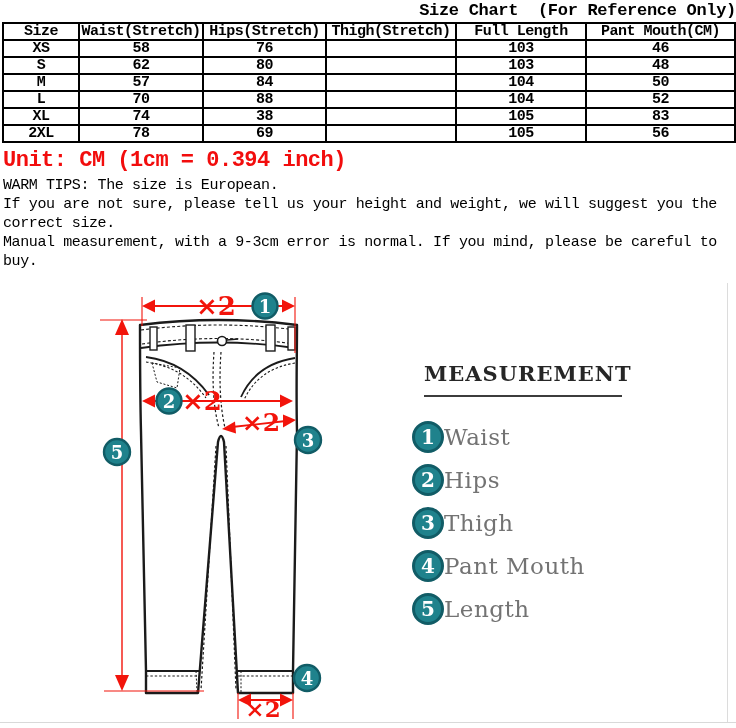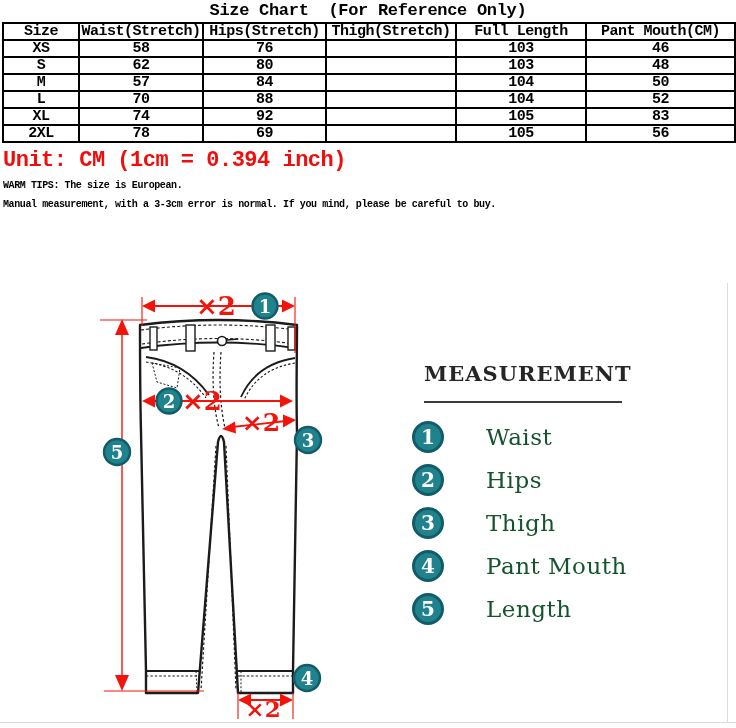--- a/index.html
+++ b/index.html
@@ -2,59 +2,59 @@
 <html><head>
 <meta charset="utf-8">
 <style>
   html,body{margin:0;padding:0;}
   body{
     width:736px;height:728px;background:#ffffff;position:relative;overflow:hidden;
     font-family:"Liberation Mono","DejaVu Sans Mono",monospace;color:#000;
   }
   
   .chart-title{
-    text-align:center;font-size:17px;font-weight:700;line-height:22px;height:22px;
+    text-align:right;font-size:17px;font-weight:700;line-height:22px;height:22px;
     white-space:pre;letter-spacing:-0.3px;
   }
   table.size-table{
     border-collapse:collapse;table-layout:fixed;width:732px;margin:0 2px;
   }
   .size-table th,.size-table td{
     border:2px solid #000;padding:0;text-align:center;vertical-align:middle;
     font-weight:700;font-size:15px;line-height:15px;height:15px;
     letter-spacing:-0.5px;overflow:hidden;white-space:nowrap;
   }
   
   .unit-note{
     color:#f20d0d;font-size:22px;font-weight:700;letter-spacing:-0.5px;
     margin:5px 0 2px 3px;line-height:26px;white-space:pre;
   }
   .tips{margin:1px 0 0 3px;width:731px;}
-  .tips p{margin:0;font-size:10px;font-weight:700;line-height:19px;letter-spacing:-0.4px;}
+  .tips p{margin:0;font-size:15px;font-weight:400;line-height:19px;letter-spacing:-0.4px;}
   
   .diagram-svg{position:absolute;left:0;top:282px;}
   
   .measure-title{
     position:absolute;left:424px;top:361px;width:198px;text-align:center;
     font-family:"DejaVu Serif","Liberation Serif",serif;font-size:21px;font-weight:700;
-    letter-spacing:1px;color:#262626;padding-bottom:15px;border-bottom:2px solid #3c3c3c;
+    letter-spacing:1px;color:#262626;padding-bottom:9px;border-bottom:2px solid #3c3c3c;
   }
   .legend-items{
     position:absolute;left:412px;top:421px;display:flex;flex-direction:column;gap:12px;
   }
   .legend-row{display:flex;align-items:center;height:31px;}
   .legend-badge{
     width:26px;height:26px;border-radius:50%;background:#1f828c;border:3px solid #115c66;
     color:#fff;display:flex;align-items:center;justify-content:center;
     font-family:"DejaVu Serif","Liberation Serif",serif;font-size:20px;font-weight:700;line-height:1;
     flex:0 0 auto;
   }
   .legend-label{
-    margin-left:42px;font-family:"DejaVu Serif","Liberation Serif",serif;
-    font-size:23px;color:#14532d;letter-spacing:0.5px;white-space:nowrap;
+    font-family:"DejaVu Serif","Liberation Serif",serif;
+    font-size:23px;color:#737373;letter-spacing:0.5px;white-space:nowrap;
   }
   
   .frame-right{position:absolute;left:727px;top:283px;width:1px;height:440px;background:#dcdcdc;}
   .frame-bottom{position:absolute;left:0;top:722px;width:736px;height:1px;background:#d9d9d9;}
 </style>
 </head>
 <body>
 
 <div class="chart-title">Size Chart  (For Reference Only)</div>
 
@@ -106,40 +106,41 @@
       <td>L</td>
       <td>70</td>
       <td>88</td>
       <td></td>
       <td>104</td>
       <td>52</td>
     </tr>
     <tr>
       <td>XL</td>
       <td>74</td>
-      <td>92</td>
+      <td>38</td>
       <td></td>
       <td>105</td>
       <td>83</td>
     </tr>
     <tr>
       <td>2XL</td>
       <td>78</td>
       <td>69</td>
       <td></td>
       <td>105</td>
       <td>56</td>
     </tr>
   </tbody>
 </table>
 
 <div class="unit-note">Unit: CM (1cm = 0.394 inch)</div>
 <div class="tips">
   <p>WARM TIPS: The size is European.</p>
-  <p>Manual measurement, with a 3-3cm error is normal. If you mind, please be careful to buy.</p>
+  <p>If you are not sure, please tell us your height and weight, we will suggest you the correct size.</p>
+  <p>Manual measurement, with a 9-3cm error is normal. If you mind, please be careful to buy.</p>
 </div>
 
 <svg class="diagram-svg" width="736" height="446" viewBox="0 282 736 446" xmlns="http://www.w3.org/2000/svg">
 
   <g fill="#ffffff" stroke="#1b1b1b" stroke-width="2.4" stroke-linejoin="round">
     <path d="M140,325 Q219,315 297,325 C297,355 296,392 297,432 L293,671 L293,693 L238,693
              L224,442 Q221,430 218,442 L198,693 L146,693 L146,671 L141,432
              C140,392 140,355 140,325 Z"></path>
   </g>
 

